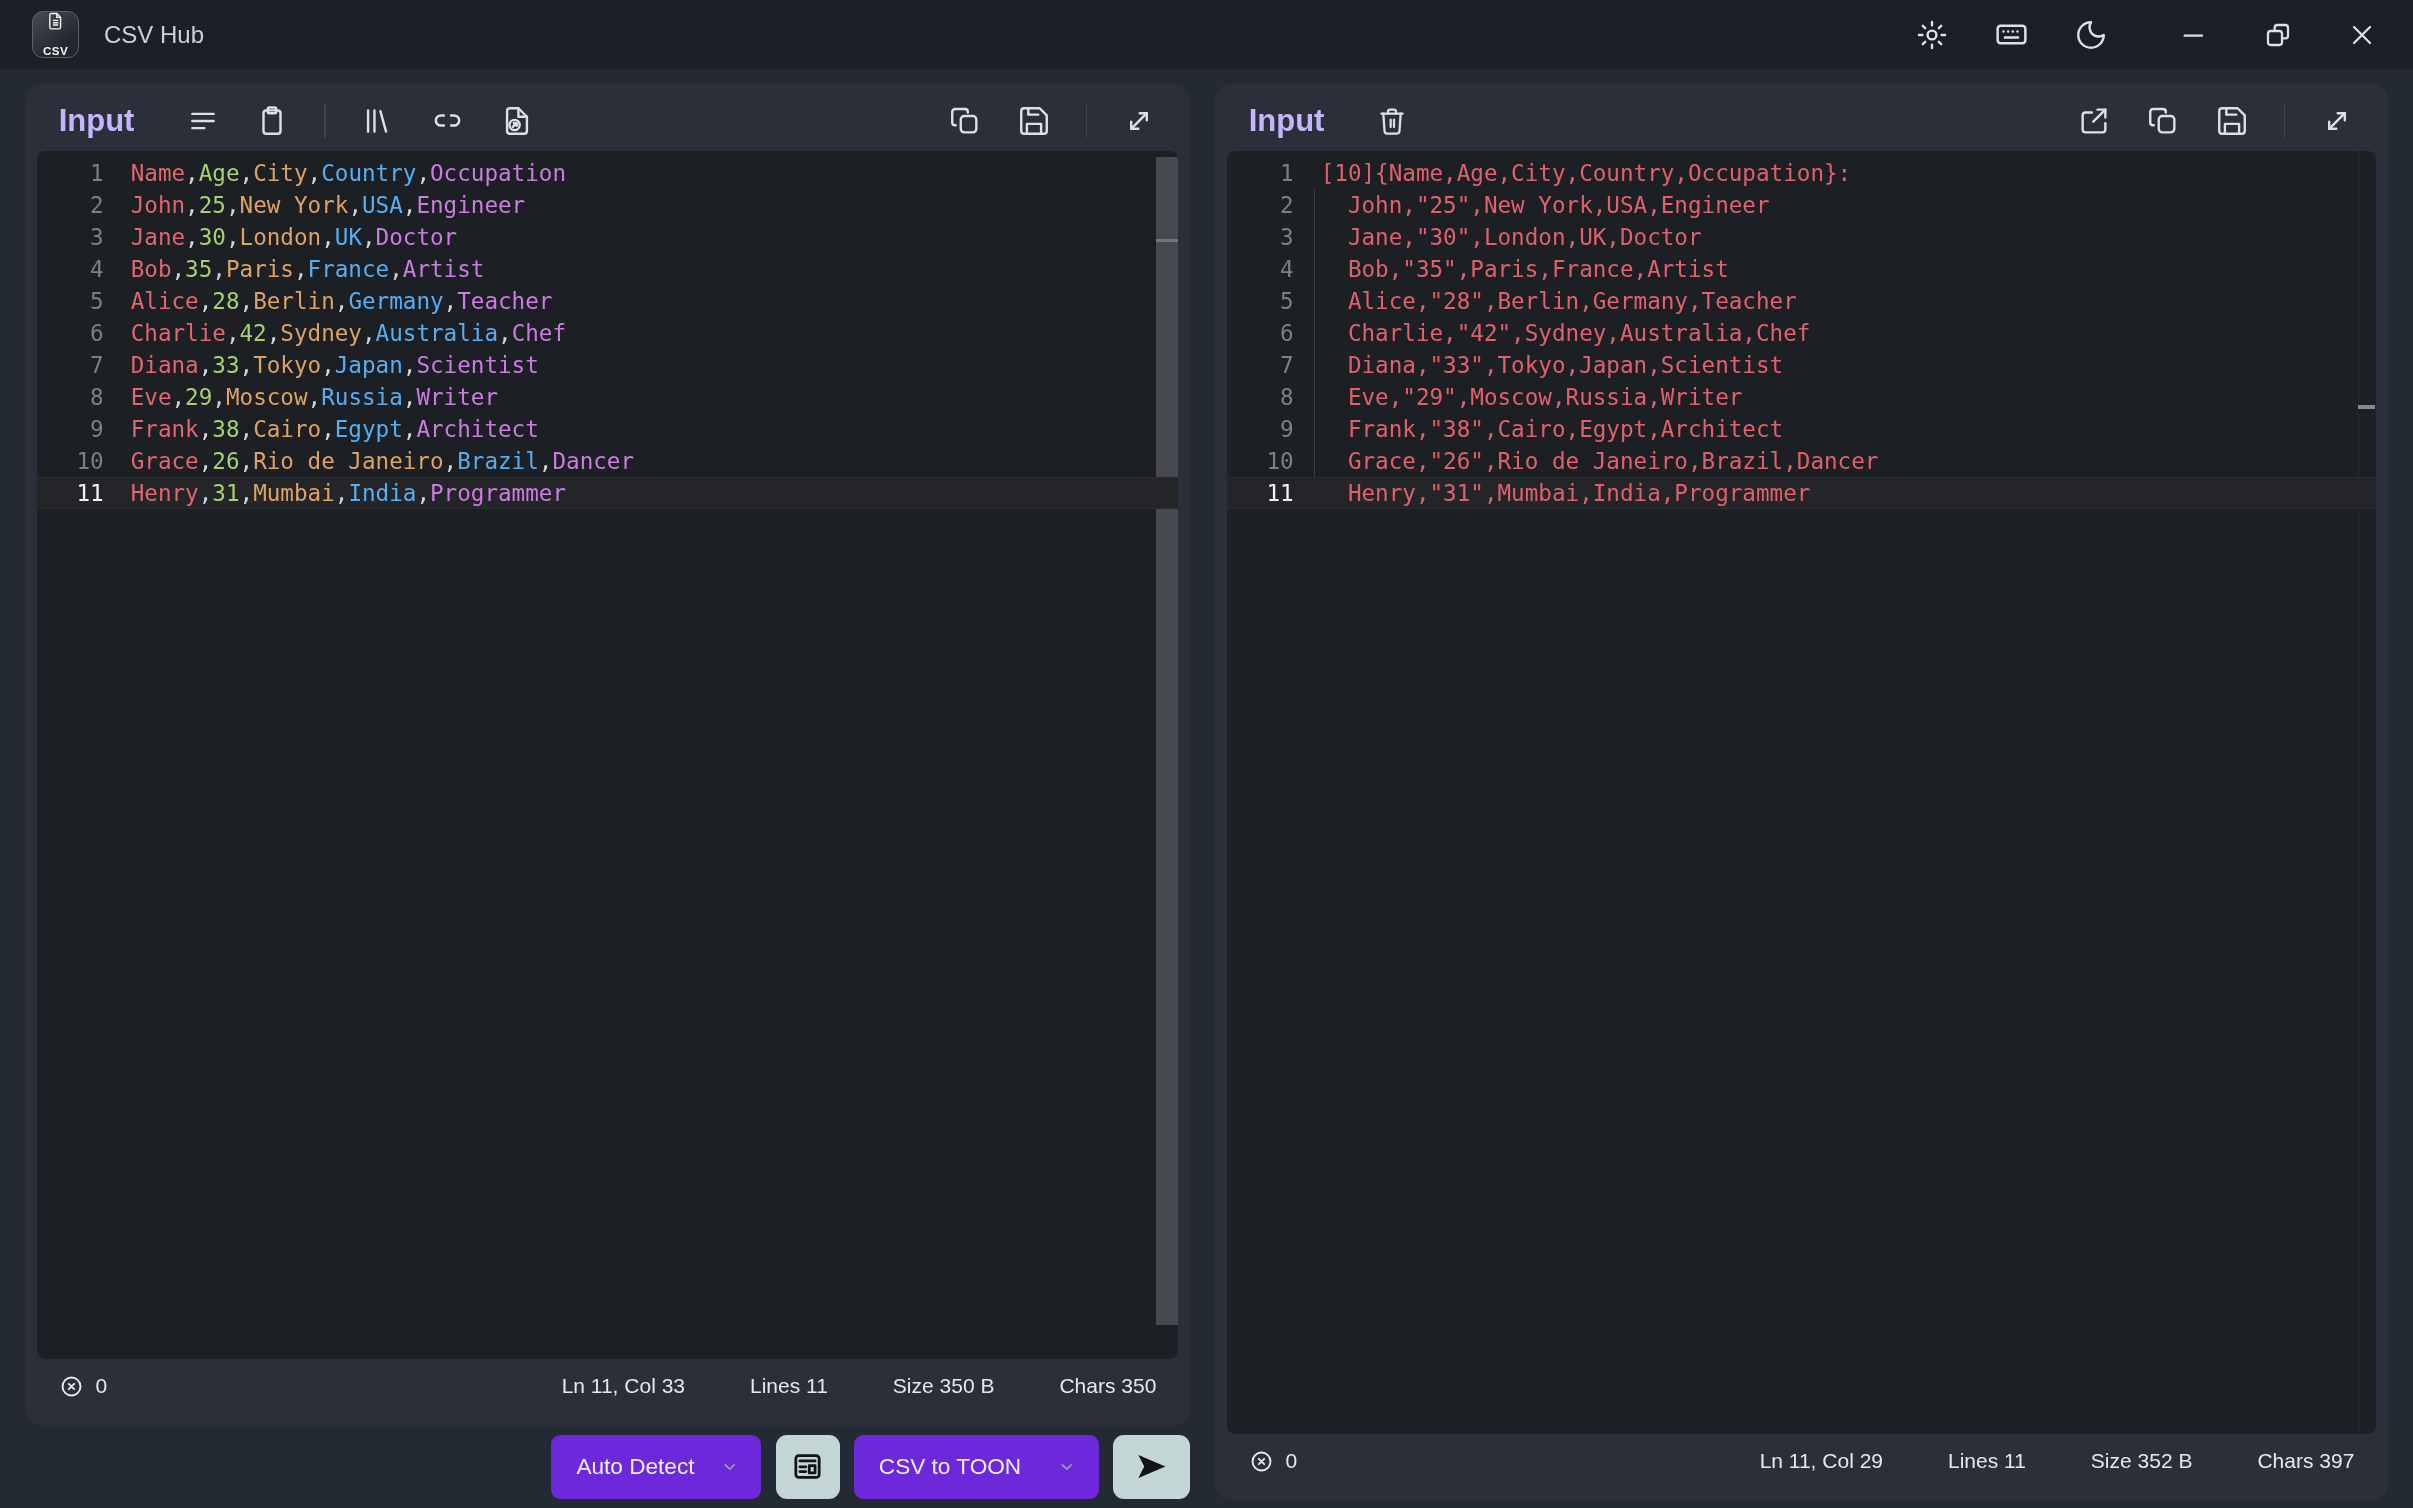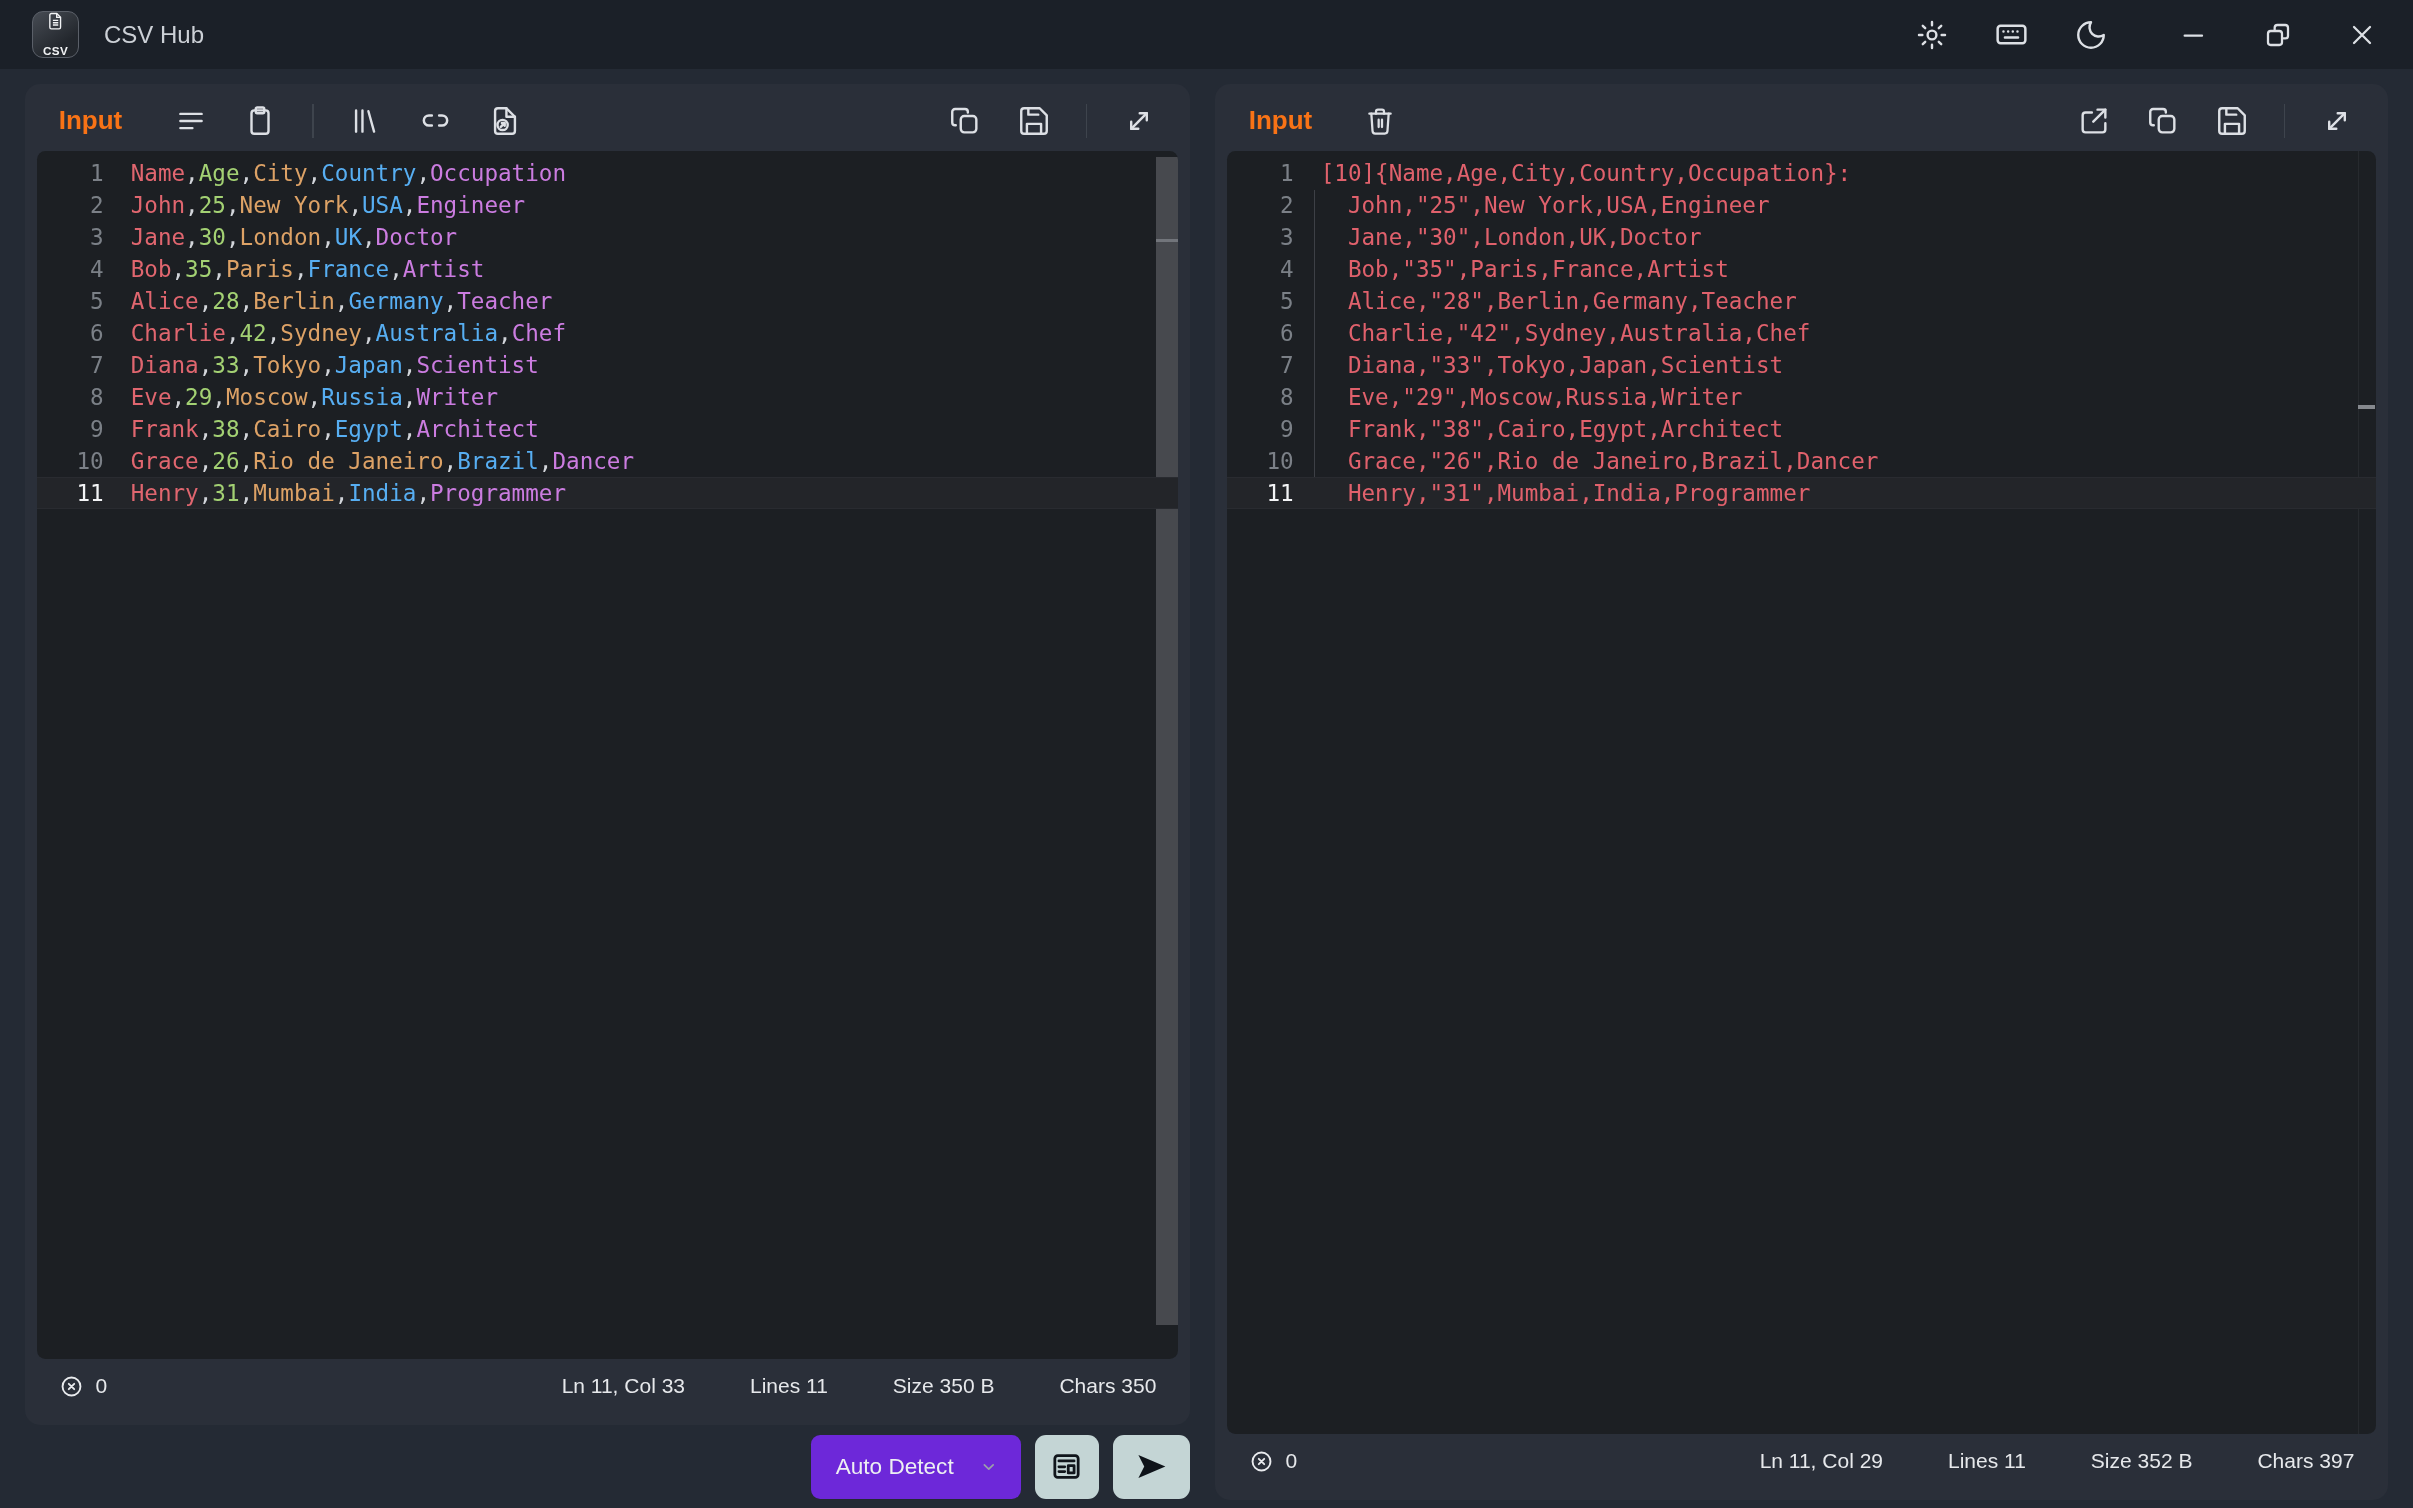--- a/index.html
+++ b/index.html
@@ -36,21 +36,21 @@
     position:absolute; background:#2a2f39; border-radius:15px;
     display:flex; flex-direction:column; padding:11.7px;
   }
   .panel-left{ left:25px; top:84px; width:1165px; height:1341px; }
   .panel-right{ left:1215px; top:84px; width:1173px; height:1416px; }
 
   .ptoolbar{
     height:50px; flex:0 0 auto; display:flex; align-items:center;
     padding:0 22px; gap:35px; margin-bottom:5px;
   }
-  .ptitle{ font-size:26px; font-weight:600; color:#f97316; margin-right:17px; }
+  .ptitle{ font-size:31px; font-weight:600; color:#c4b5fd; margin-right:17px; }
   .vdiv{ width:1.7px; height:34px; background:#3e444d; }
   .tb-group{ margin-left:auto; display:flex; align-items:center; gap:35px; }
 
   .editor{
     position:relative; flex:1 1 auto; background:#1c1f23; border-radius:8.4px;
     overflow:hidden; font-family:"DejaVu Sans Mono", monospace;
     font-size:22.6px; line-height:32px; padding-top:6.7px;
   }
   .code-line{ display:flex; height:32px; white-space:pre; position:relative; }
   .code-line .ln{
@@ -336,20 +336,28 @@
   <div class="lite-btn btn-layout">
     <span>
       <svg width="35" height="35" viewBox="0 0 24 24">
           <rect x="4" y="4.5" width="16" height="15" rx="2"></rect>
           <path d="M6.8 8.2h10.4"></path>
           <path d="M6.8 12.2h4M6.8 15.5h4"></path>
           <rect x="13.2" y="11.4" width="4" height="5"></rect>
         </svg>
     </span>
   </div>
+  <div class="select sel-conversion">
+    <span class="lbl">CSV to TOON</span>
+    <span class="ico chev">
+      <svg width="23.5" height="23.5" viewBox="0 0 24 24">
+          <path d="M7.5 10l4.5 4.5L16.5 10"></path>
+        </svg>
+    </span>
+  </div>
   <div class="lite-btn btn-send">
     <span>
       <svg width="37" height="37" viewBox="0 0 24 24">
           <path d="M3.5 4.5 L21 12 L3.5 19.5 L7.3 12 Z"></path>
         </svg>
     </span>
   </div>
 </div>
 
 

